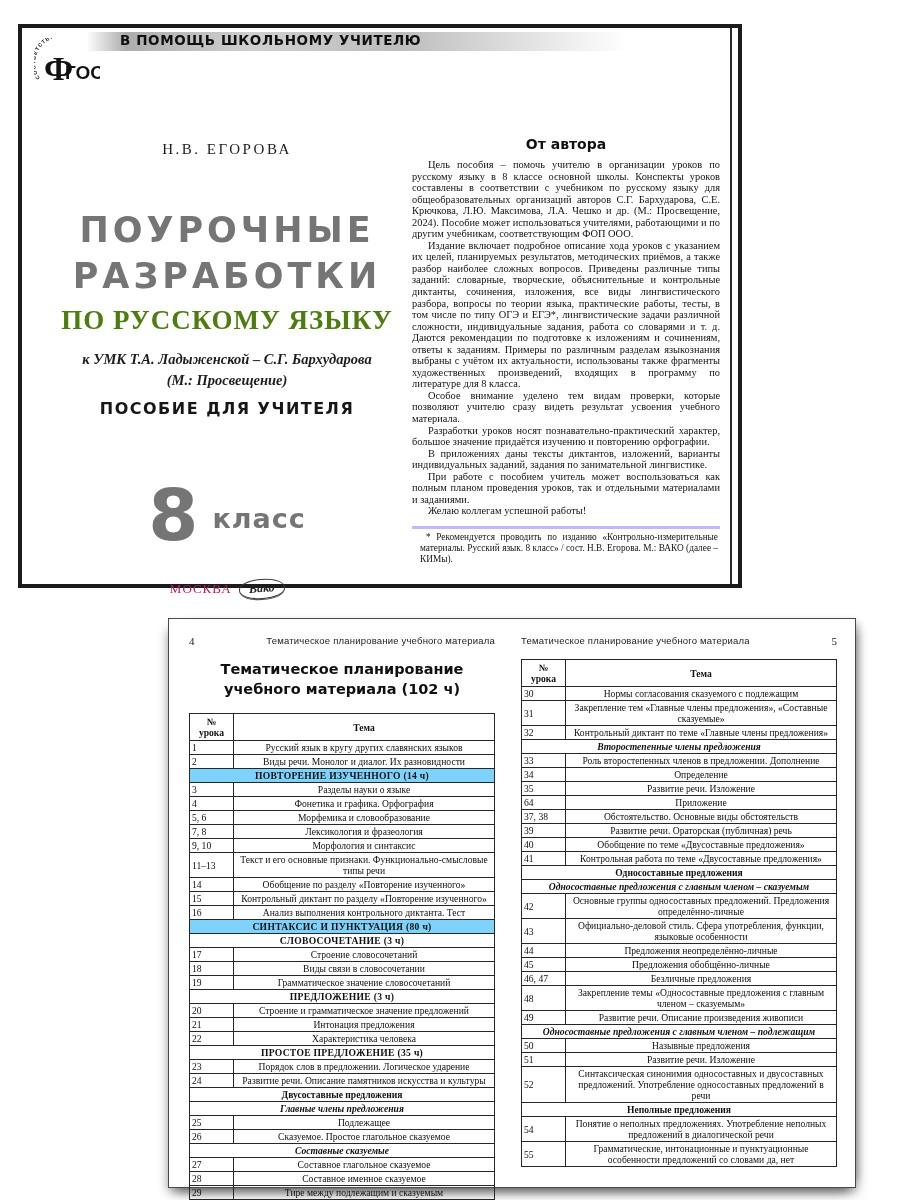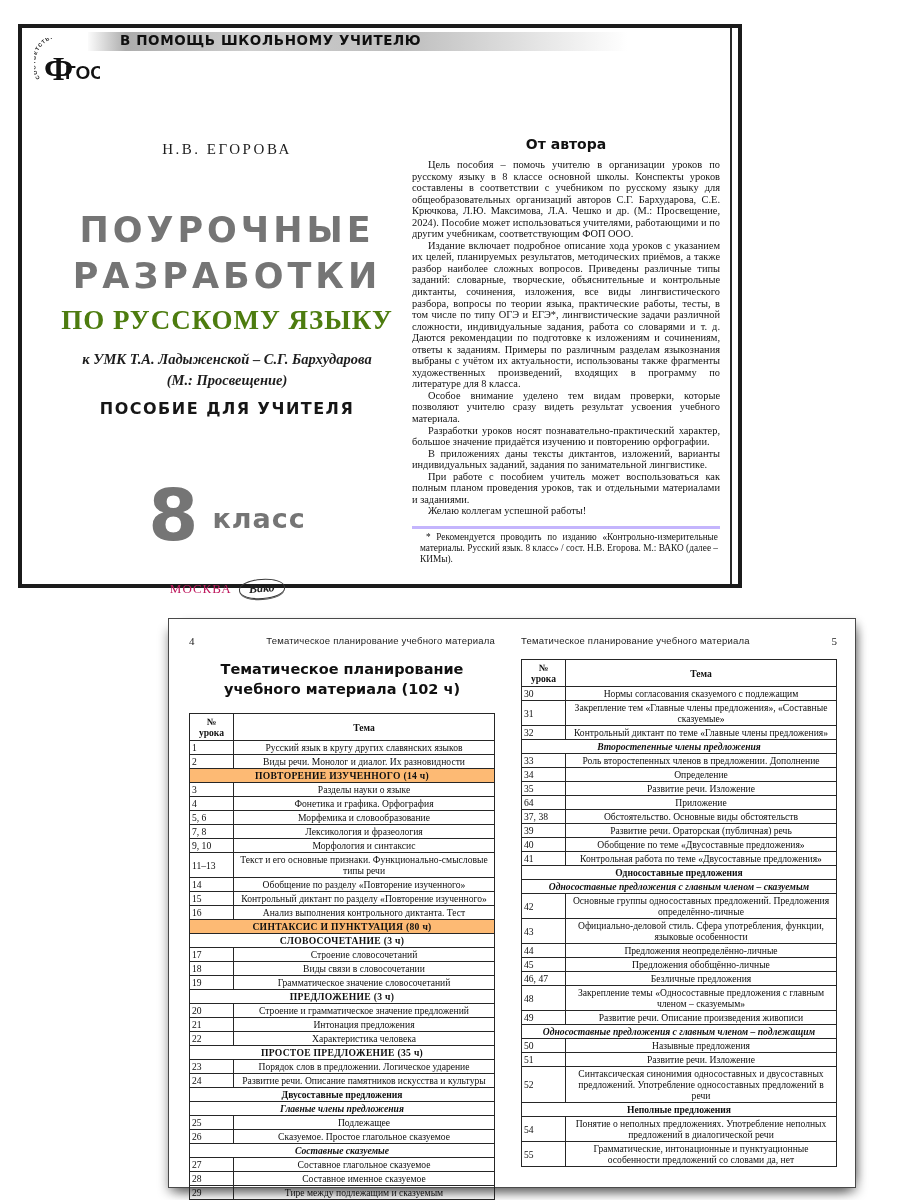--- a/index.html
+++ b/index.html
@@ -69,21 +69,21 @@
   table.toc { border-collapse:collapse; width:100%; position:absolute; }
   .page-left  table.toc { top:94px; }
   .page-right table.toc { top:40px; }
   table.toc th, table.toc td { border:1px solid #262626; font-size:9.6px; line-height:11px;
                color:#101010; vertical-align:middle; }
   table.toc th { font-weight:bold; text-align:center; padding:2px 2px; }
   th.col-num { width:44px; }
   td.num { width:44px; text-align:left; padding:1px 2px; white-space:nowrap; }
   td.topic { text-align:center; padding:1px 6px; }
   td.section { text-align:center; padding:1px 4px; font-weight:bold; }
-  td.sec-gray { background:#fdba74; letter-spacing:.3px; }
+  td.sec-gray { background:#7dd3fc; letter-spacing:.3px; }
   td.sec-caps { letter-spacing:.3px; }
   td.sec-bi   { font-style:italic; }
 </style>
 </head>
 <body>
 
 <div class="stage">
 
   <div class="cover">
     <div class="cover-inner-line"></div>

